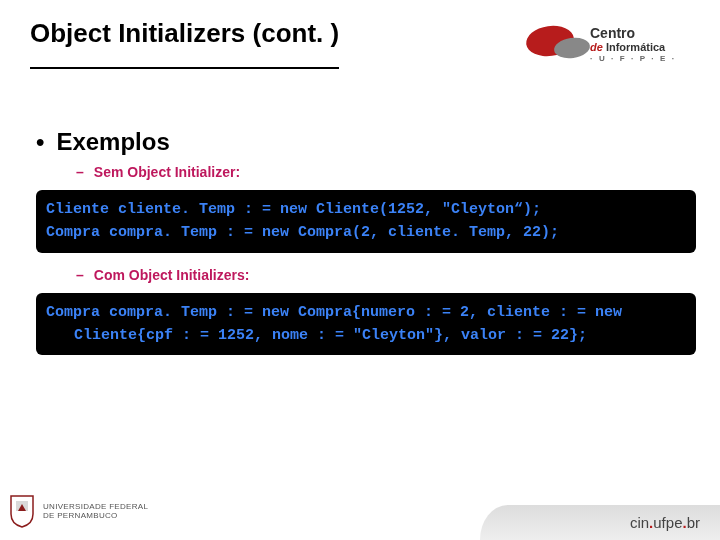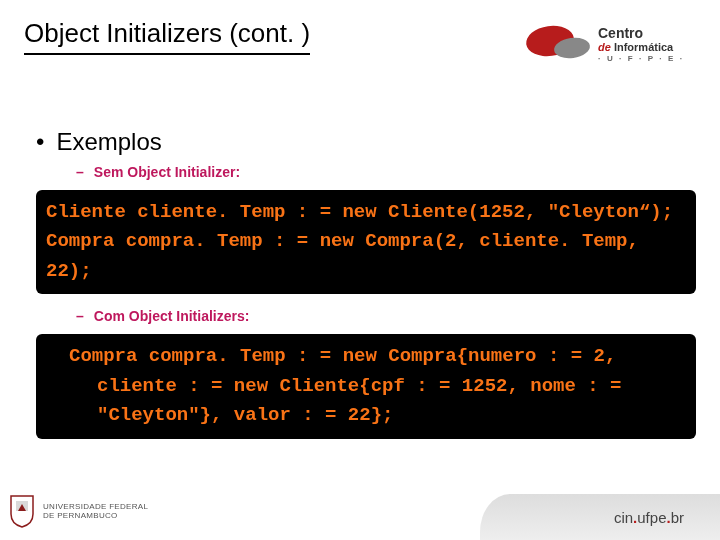--- a/index.html
+++ b/index.html
@@ -17,25 +17,26 @@
     position: relative;
     padding: 18px 24px 0 24px;
   }
   .header-row {
     display: flex;
     align-items: flex-start;
     justify-content: space-between;
   }
   .title {
     font-size: 26px;
-    font-weight: normal;
+    font-weight: bold;
     color: #000;
     border-bottom: 2px solid #000;
-    padding-bottom: 4px;
+    padding-bottom: 18px;
     display: inline-block;
+    margin-left: 6px;
   }
   .logo-cin {
     width: 170px;
     height: 55px;
     position: relative;
   }
   .cin-shape {
     position: absolute;
     left: 0;
     top: 2px;
@@ -53,38 +54,38 @@
   .cin-grey {
     position: absolute;
     left: 28px; top: 18px;
     width: 36px; height: 20px;
     background: #888;
     border-radius: 50%;
     transform: rotate(-8deg);
   }
   .cin-text {
     position: absolute;
-    left: 72px;
+    left: 64px;
     top: 8px;
     font-size: 11px;
     line-height: 1.1;
     color: #333;
     font-weight: bold;
   }
   .cin-text .line1 { font-size: 14px; display:block; }
   .cin-text .line2 { font-size: 11px; display:block; }
   .cin-text .line2 .de { color:#b71c1c; font-weight:bold;font-style:italic; }
   .cin-text .line3 { font-size: 8px; letter-spacing: 2px; color:#666; display:block; margin-top:2px; }
   .content {
     margin-top: 55px;
     padding-left: 12px;
   }
   .bullet-1 {
     font-size: 24px;
-    font-weight: normal;
+    font-weight: bold;
     color: #000;
     margin-bottom: 8px;
   }
   .bullet-1::before {
     content: "•";
     margin-right: 12px;
   }
   .bullet-2 {
     font-size: 14px;
     font-weight: bold;
@@ -92,35 +93,34 @@
     margin-left: 40px;
     margin-bottom: 10px;
     margin-top: 6px;
   }
   .bullet-2::before {
     content: "–";
     margin-right: 10px;
   }
   .code-block {
     background: #000;
-    color: #f97316;
+    color: #3b82f6;
     font-family: "Courier New", monospace;
-    font-size: 19px;
+    font-size: 15px;
     font-weight: bold;
     border-radius: 6px;
     padding: 8px 10px;
     margin: 6px 0 14px 0;
     line-height: 1.55;
     white-space: pre-wrap;
   }
   .code-block .indent {
     display: block;
     padding-left: 28px;
     text-indent: -28px;
-    margin-left: 23px;
   }
   .footer {
     position: absolute;
     left: 0; right: 0; bottom: 0;
     height: 60px;
     background: #fff;
   }
   .footer-left {
     position: absolute;
     left: 9px;
@@ -139,27 +139,27 @@
     font-size: 8px;
     line-height: 1.15;
     color: #555;
     letter-spacing: 0.3px;
   }
   .footer-right {
     position: absolute;
     right: 0;
     bottom: 0;
     width: 240px;
-    height: 46px;
+    height: 35px;
     background: linear-gradient(to bottom, #ddd, #eee);
     border-top-left-radius: 30px 38px;
     display: flex;
     align-items: center;
     justify-content: flex-end;
-    padding-right: 36px;
+    padding-right: 20px;
   }
   .footer-right-text {
     font-size: 15px;
     color: #444;
   }
   .footer-right-text .dot { color: #b71c1c; font-weight: bold; }
 </style>
 </head>
 <body>
 

